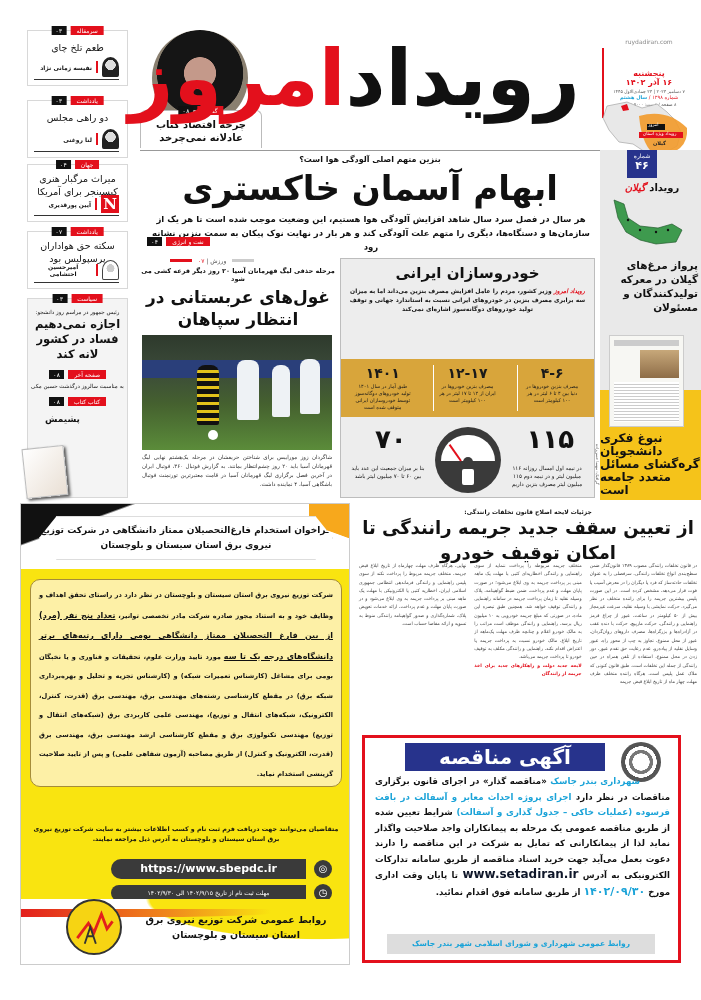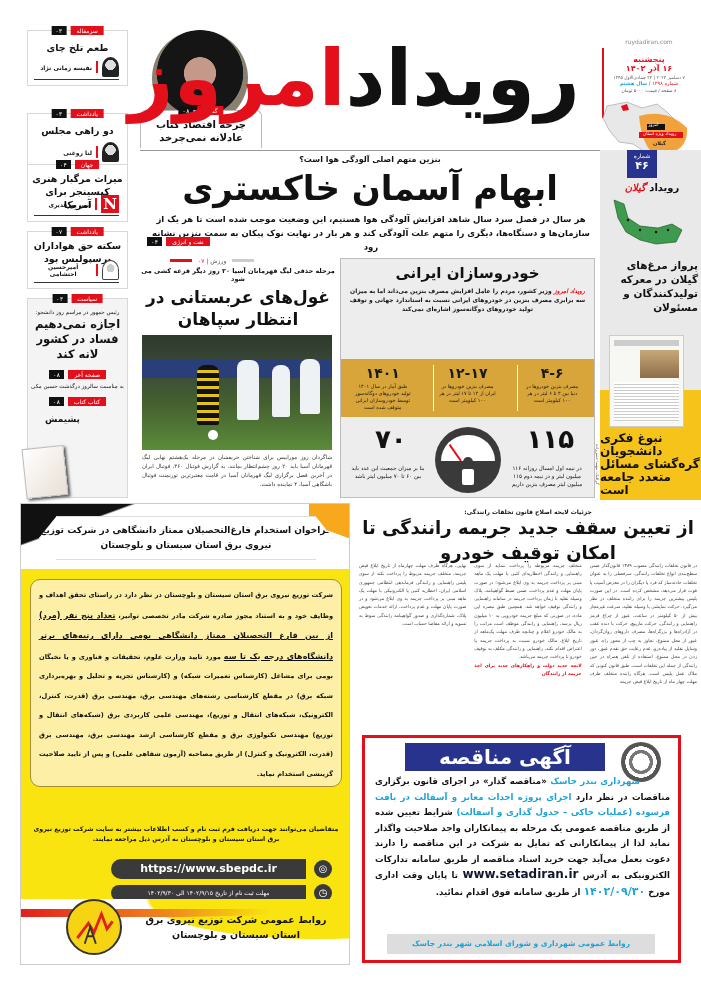--- a/index.html
+++ b/index.html
@@ -2,33 +2,33 @@
 <html><head>
 <meta charset="utf-8">
 <style>
   * { box-sizing: border-box; margin: 0; padding: 0; }
   body { width: 701px; height: 1000px; background: #ffffff; font-family: "DejaVu Sans", sans-serif; position: relative; overflow: hidden; direction: rtl; color: #111; }
   .tag { display: inline-flex; direction: rtl; font-size: 6px; height: 9px; line-height: 9px; }
   .tag .lbl { background: #e3101c; color: #fff; padding: 0 6px; }
   .tag .num { background: #111; color: #fff; padding: 0 4px; margin-right: 4px; font-family: "DejaVu Sans Mono", monospace; }
   
   .lbox { position: absolute; left: 27px; width: 101px; border: 1px solid #d8d8d8; background: #fff; text-align: center; }
-  .lbox .ttl { font-weight: bold; font-size: 9.5px; line-height: 13px; margin-top: 10px; padding: 0 3px; }
+  .lbox .ttl { font-weight: normal; font-size: 9.5px; line-height: 13px; margin-top: 10px; padding: 0 3px; }
   .lbox .auth { position: absolute; bottom: 5px; right: 8px; left: 6px; display: flex; align-items: center; justify-content: flex-start; gap: 4px; border-bottom: 1px solid #333; padding-bottom: 2px; }
   .avatar { width: 17px; height: 20px; border-radius: 50% 50% 10% 10%; background: radial-gradient(circle at 50% 40%, #ddd 0 35%, #222 36% 100%); }
   .redbar { width: 2px; height: 12px; background: #e3101c; }
   .auth .nm { font-size: 6px; font-weight: bold; }
   .tagpos { position: absolute; top: -5px; left: 50%; transform: translateX(-50%); }
   
   .logo { position: absolute; top: 28px; left: 225px; width: 355px; height: 100px; font-weight: bold; font-size: 78px; line-height: 100px; font-family: "DejaVu Sans", sans-serif; letter-spacing: -2px; white-space: nowrap; }
   .logo .black { color: #111; }
   .logo .red { color: #e3101c; }
   .dateblk { position: absolute; top: 38px; right: 8px; width: 88px; text-align: center; font-size: 6px; color: #555; }
   .dateblk .site { color: #888; font-size: 6px; }
-  .dateblk .day { color: #e3101c; font-weight: bold; font-size: 8px; margin-top: 10px; }
+  .dateblk .day { color: #e3101c; font-weight: bold; font-size: 8px; margin-top: 24px; }
   .dateblk .date { color: #e3101c; font-weight: bold; font-size: 8px; }
   .dateblk .info { font-size: 4.5px; margin-top: 2px; }
   .dateblk .issue { font-size: 5px; color: #e3101c; }
   .dateblk .issue b { color: #1aa3d8; }
   .vline { position: absolute; top: 48px; left: 602px; width: 2px; height: 70px; background: #e3101c; }
   .map { position: absolute; top: 98px; left: 597px; width: 96px; height: 60px; }
   
   .rcol { position: absolute; top: 150px; left: 600px; width: 101px; height: 350px; background: #e9e9e9; }
   .shomare { position: absolute; top: 150px; left: 627px; width: 30px; height: 28px; background: #27338c; color: #fff; text-align: center; font-size: 6px; padding-top: 2px; }
   .shomare .n { font-weight: bold; font-size: 11px; }
@@ -111,21 +111,21 @@
       <span class="num">۰۳</span>
     </div>
   <div class="ttl">طعم تلخ چای</div>
   <div class="auth">
     <div class="avatar"></div>
     <div class="redbar"></div>
     <span class="nm">نفیسه زمانی نژاد</span>
   </div>
 </div>
 
-<div class="lbox" style="top:113px;height:58px;">
+<div class="lbox" style="top:100px;height:58px;">
   <div class="tagpos tag">
       <span class="lbl">یادداشت روز</span>
       <span class="num">۰۳</span>
     </div>
   <div class="ttl">دو راهی مجلس</div>
   <div class="auth">
     <div class="avatar"></div>
     <div class="redbar"></div>
     <span class="nm">لنا روغنی</span>
   </div>

